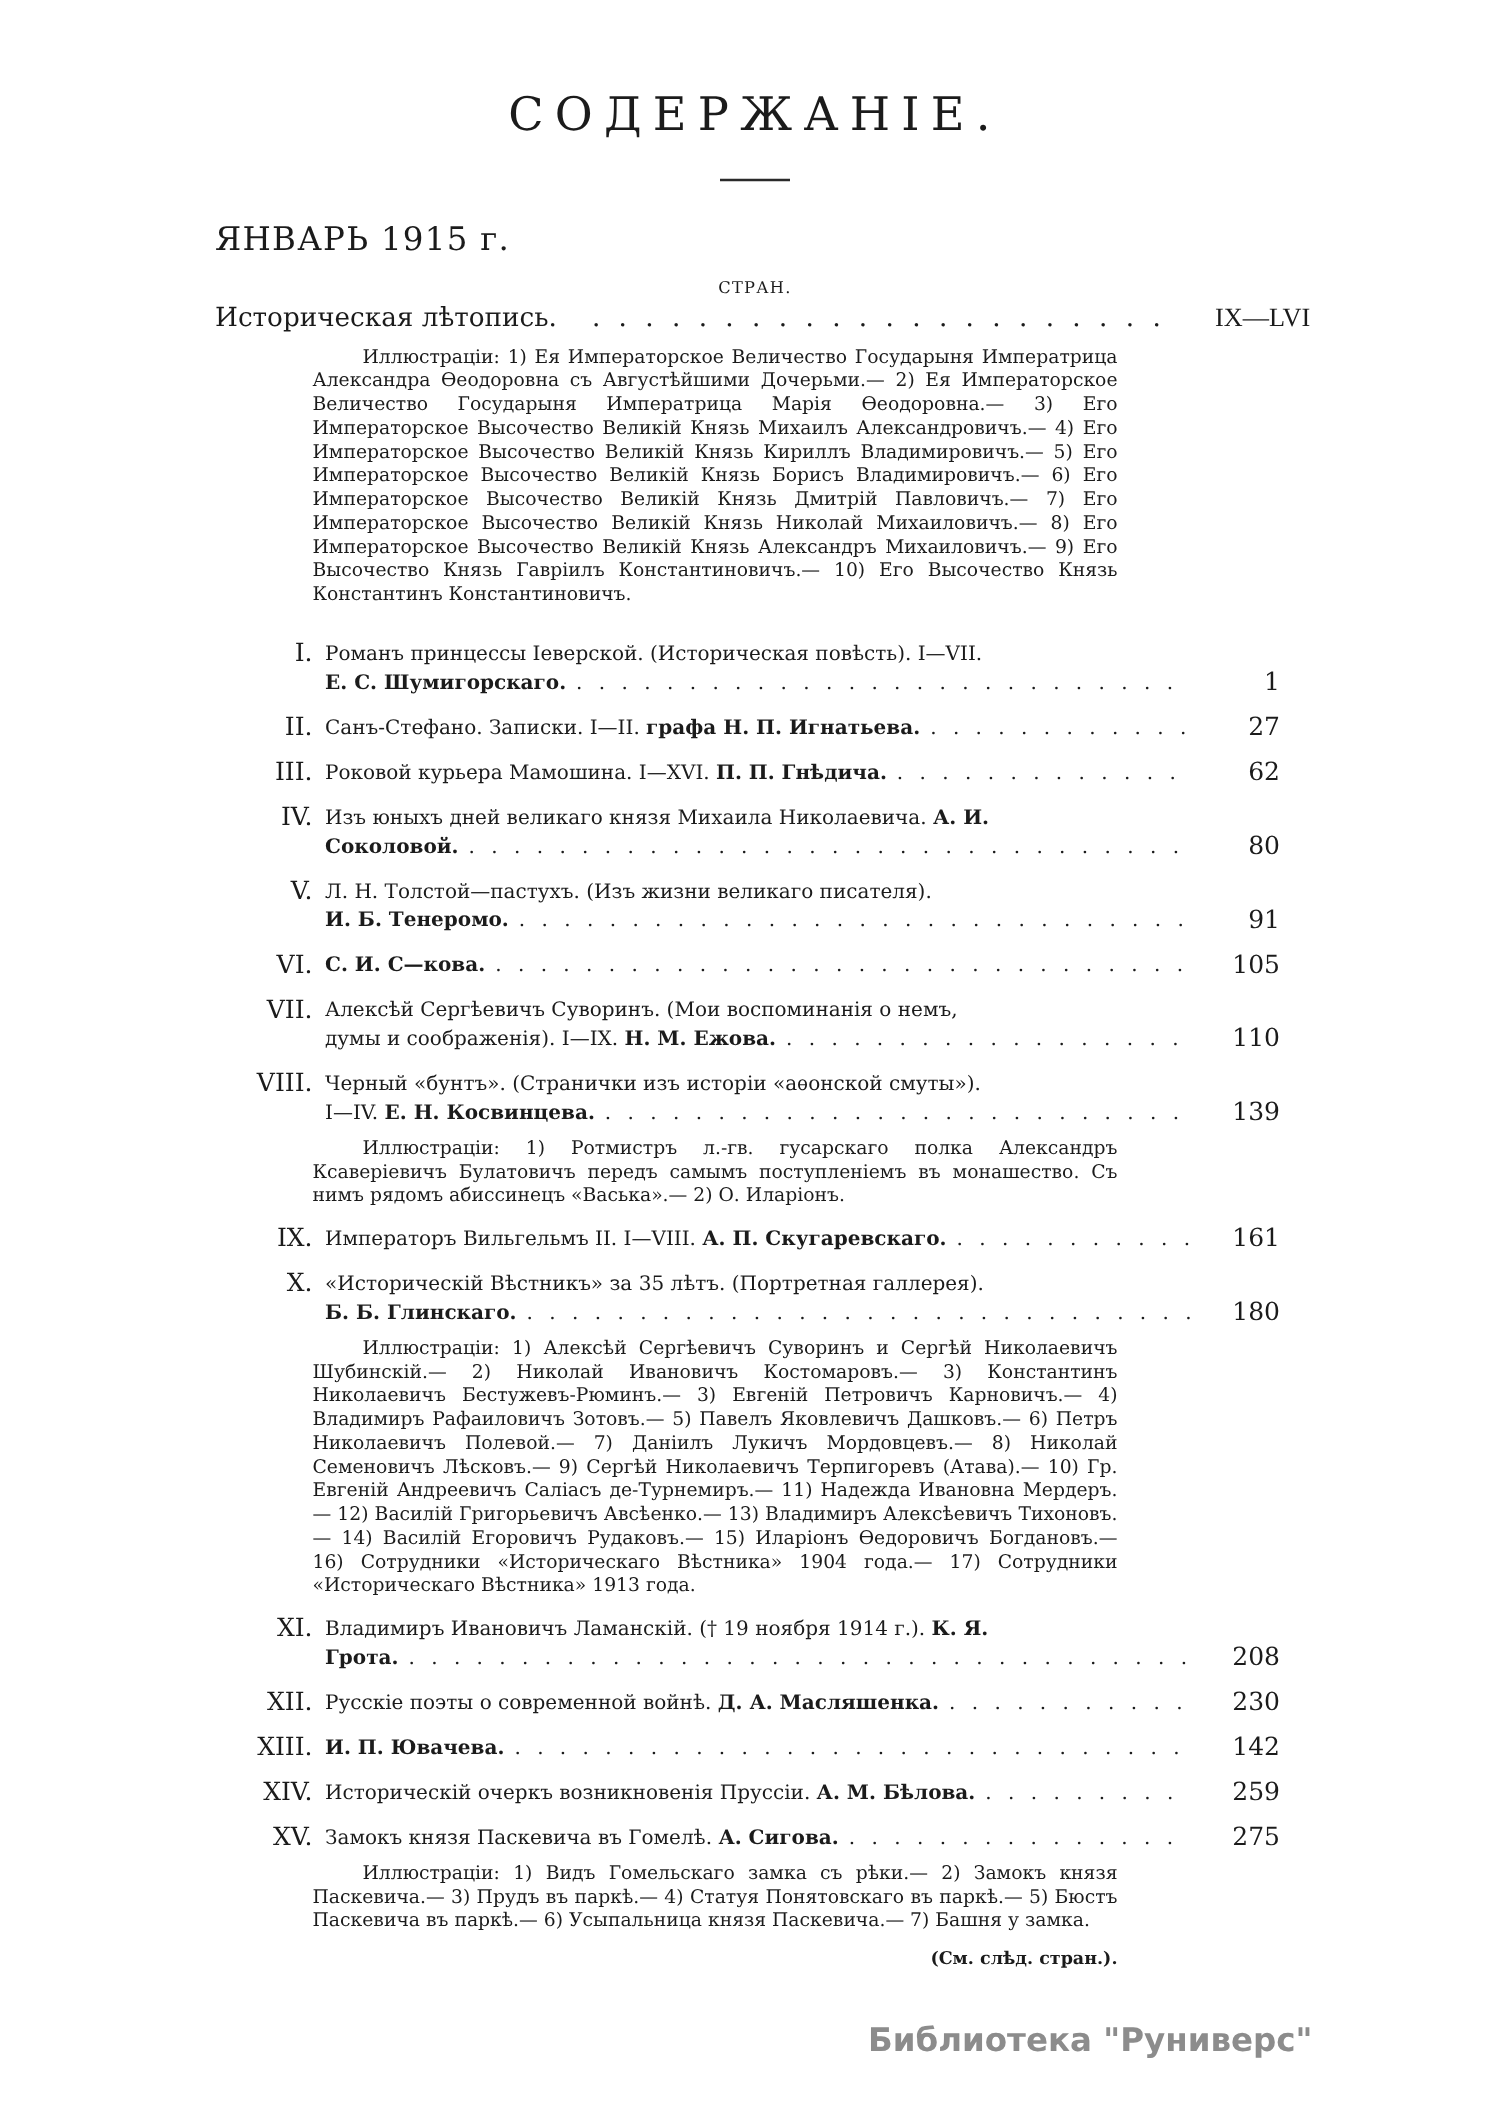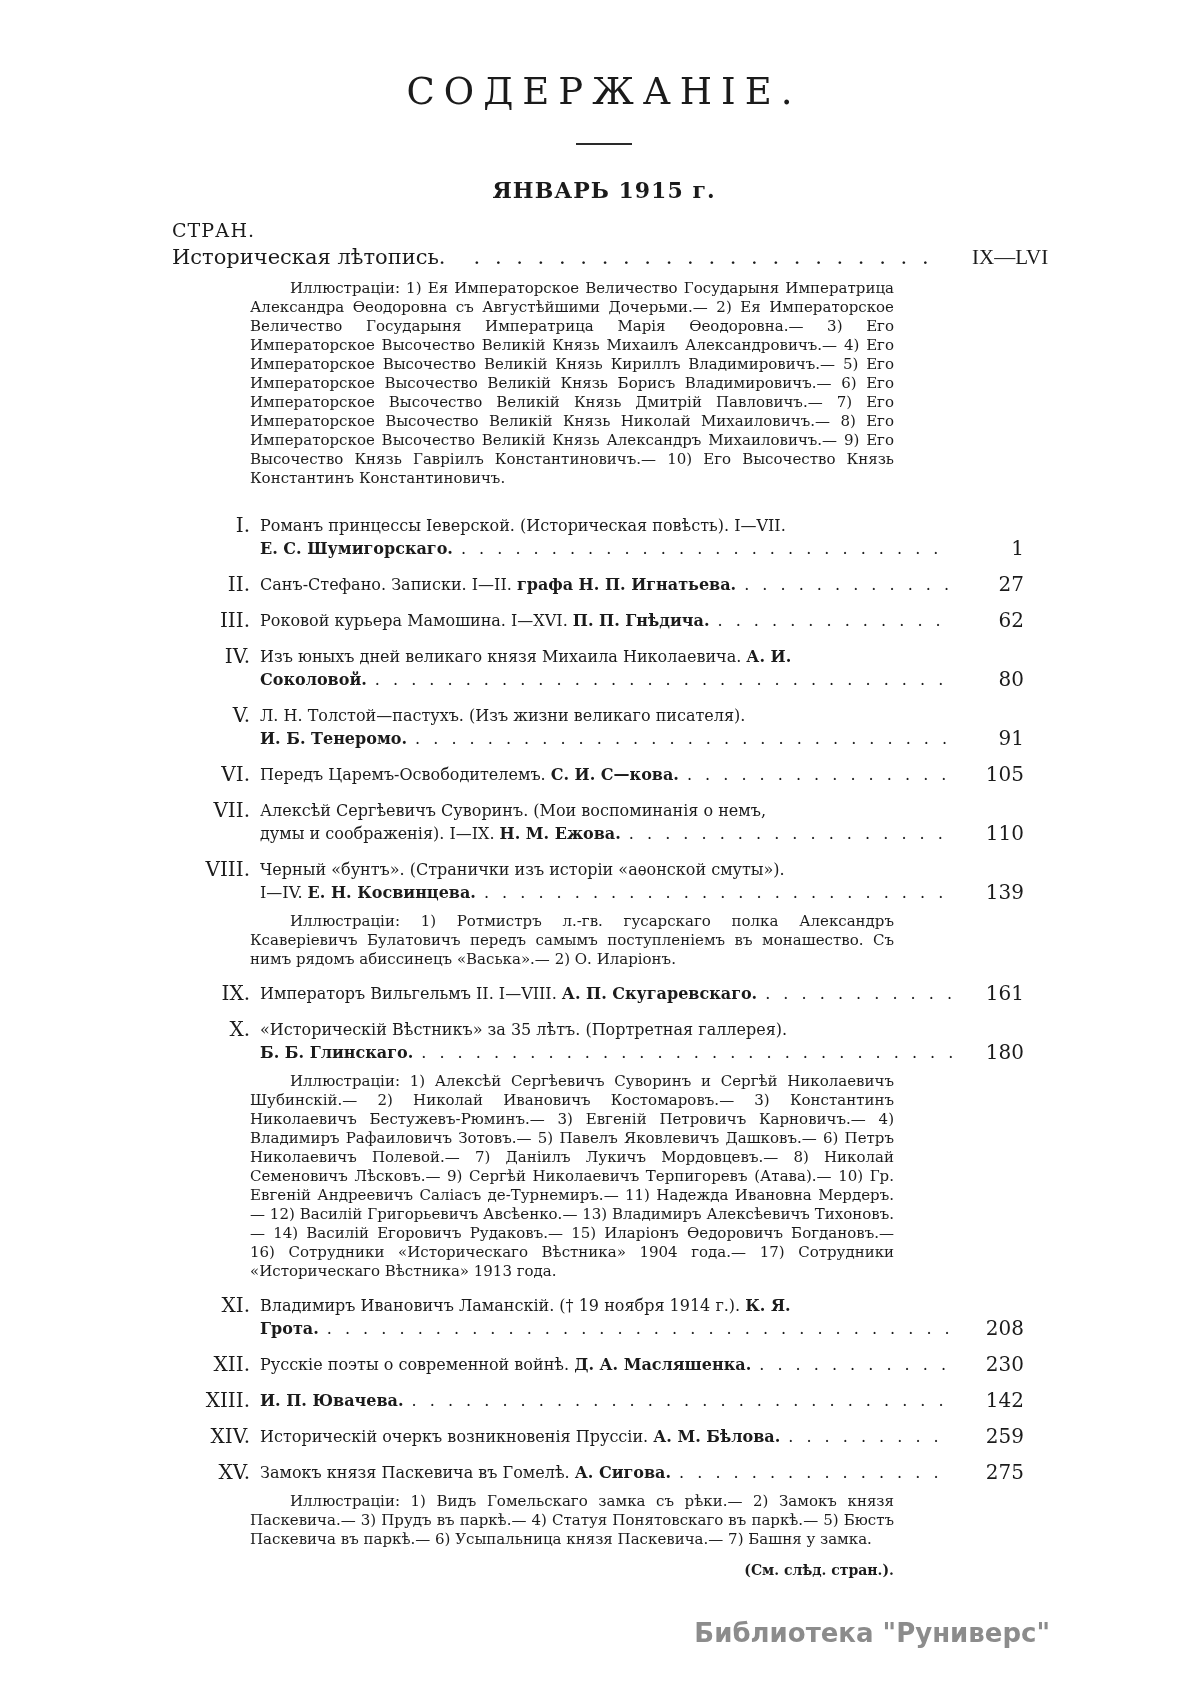--- a/index.html
+++ b/index.html
@@ -22,29 +22,28 @@
     font-size:37px;
     letter-spacing:9px;
     white-space:nowrap;
   }
   .divider{
     width:56px;height:2px;background:#2a2a2a;
     margin:30px auto 0 auto;
   }
   .issue{
     margin-top:32px;
-    text-align:center;
-    font-size:22px;
-    font-weight:bold;
+    font-size:26px;
+    font-weight:normal;
     letter-spacing:1px;
   }
   .stran{
     margin-top:16px;
-    text-align:left;
-    font-size:19px;
+    text-align:center;
+    font-size:13px;
     letter-spacing:1px;
   }
   .head-line{
     margin-top:3px;
     display:flex;
     align-items:baseline;
     font-size:21px;
     line-height:27px;
     gap:20px;
   }
@@ -201,21 +200,20 @@
             </div>
           </div>
           <div class="pagecol">91</div>
         </div>
       </div>
       <div class="entry">
         <div class="row">
           <div class="num">VI.</div>
           <div class="body">
             <div class="line">
-              <span class="seg">Передъ Царемъ-Освободителемъ. </span>
               <span class="seg bold">С. И. С—кова.</span>
               <span class="leaders">. . . . . . . . . . . . . . . . . . . . . . . . . . . . . . . . . . . . . . . . . . . . . . . . . . . . . . . . . . . . . . . . . . . . . . . . . . . . . . . . </span>
             </div>
           </div>
           <div class="pagecol">105</div>
         </div>
       </div>
       <div class="entry">
         <div class="row">
           <div class="num">VII.</div>

